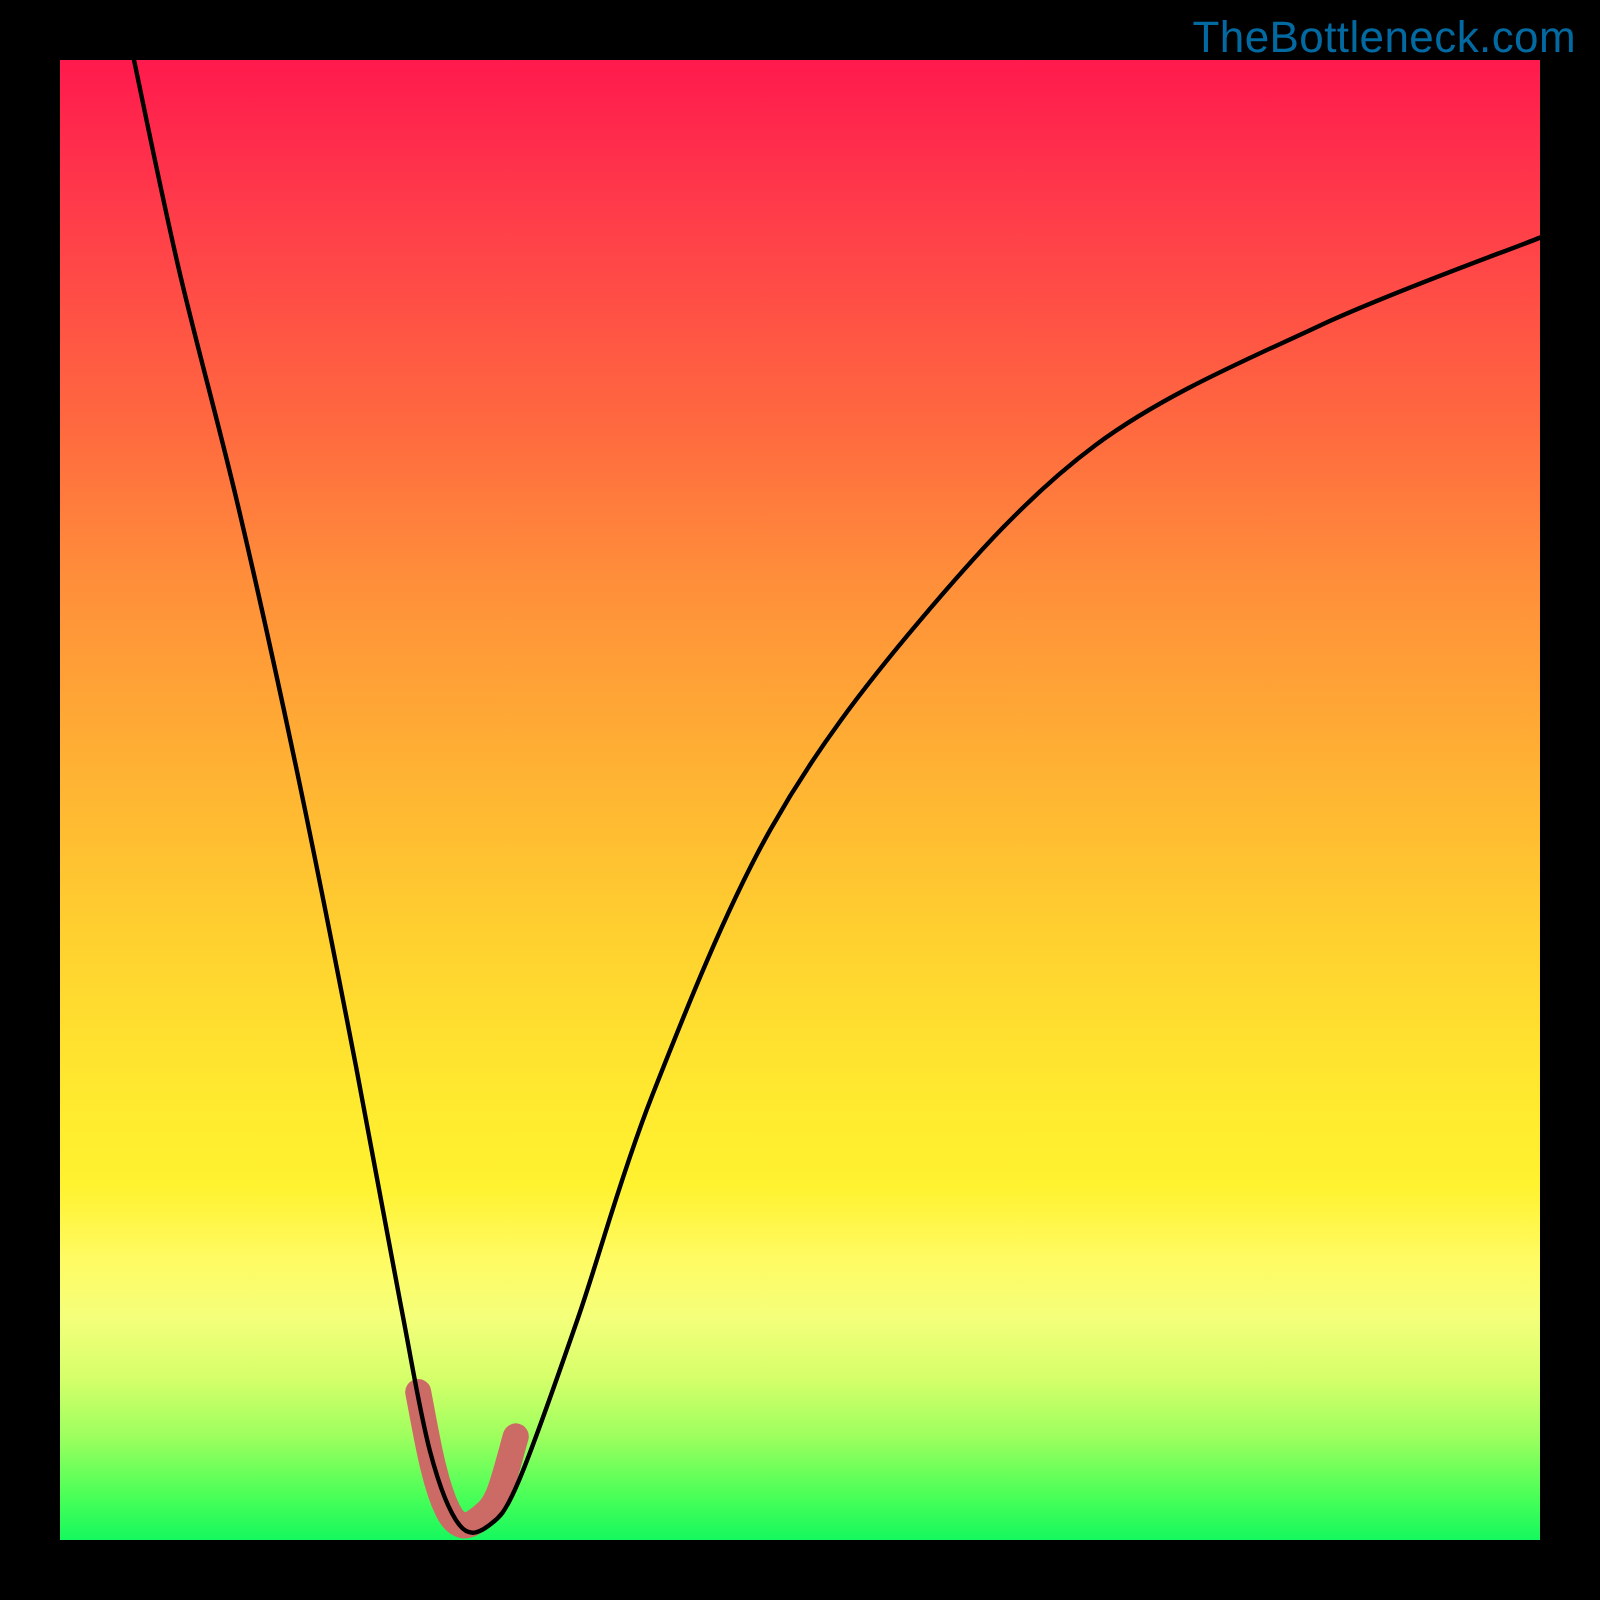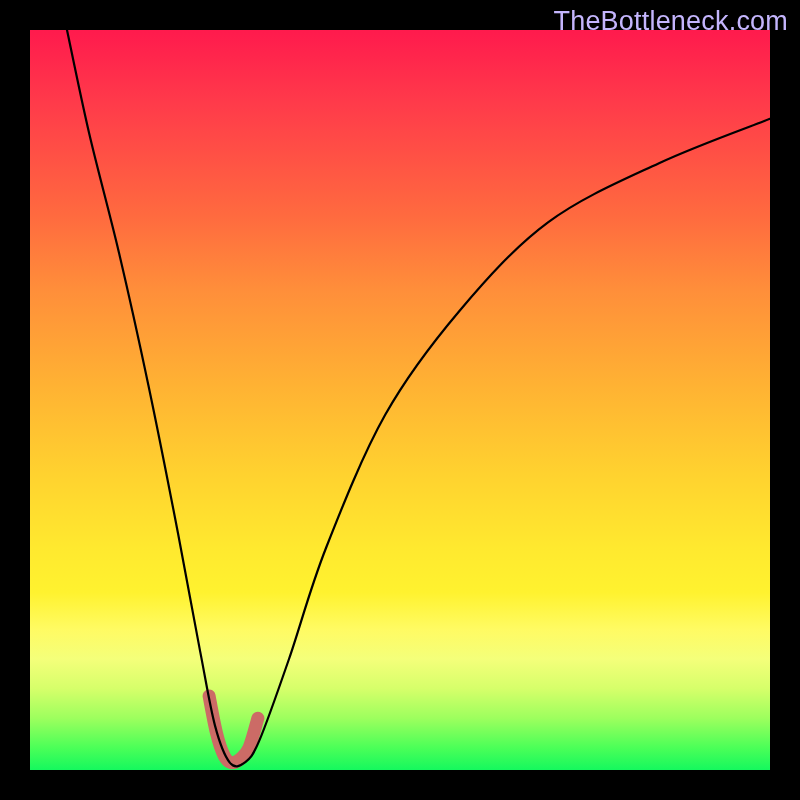--- a/index.html
+++ b/index.html
@@ -31,22 +31,22 @@
       #d6ff6a 89%,
       #9dff5e 93%,
       #4bff58 97%,
       #15f85e 100%
     );
   }
   .watermark {
     position: absolute;
     top: 6px;
     right: 12px;
-    color: #c4b5fd;
-    font-size: 27px;
+    color: #0369a1;
+    font-size: 22px;
     font-weight: 500;
     letter-spacing: 0.2px;
     z-index: 3;
   }
   svg.curve {
     position: absolute;
     left: 0;
     top: 0;
     width: 800px;
     height: 800px;

